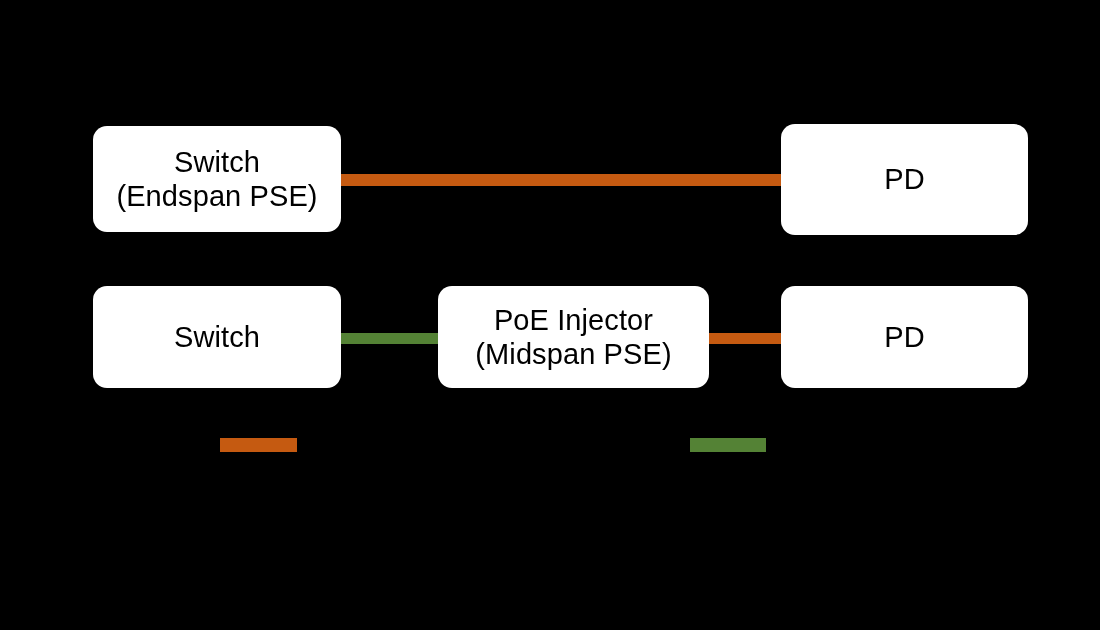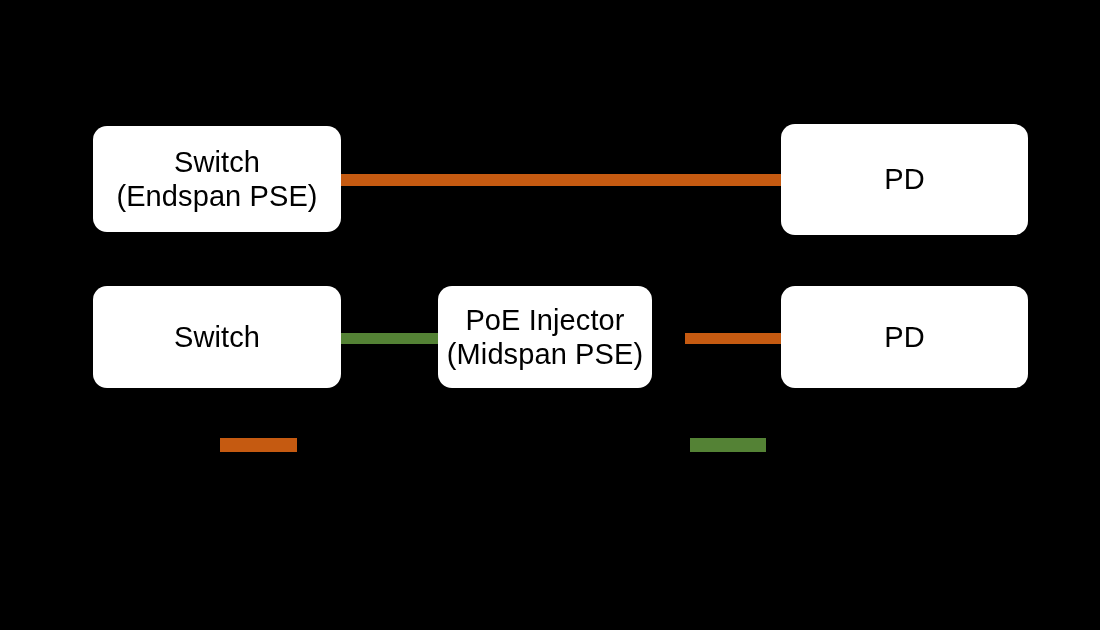--- a/index.html
+++ b/index.html
@@ -72,21 +72,21 @@
   </div>
 
   <div class="link" style="left:341px; top:333px; width:97px; height:11px; background:#548235;"></div>
 
   <div class="link" style="left:685px; top:333px; width:97px; height:11px; background:#C55A11;"></div>
 
   <div class="node" style="left:93px; top:286px; width:248px; height:102px;">
     <span class="node-label">Switch</span>
   </div>
 
-  <div class="node" style="left:438px; top:286px; width:214px; height:102px;">
+  <div class="node" style="left:438px; top:286px; width:271px; height:102px;">
     <span class="node-label">PoE Injector
 (Midspan PSE)</span>
   </div>
 
   <div class="node" style="left:781px; top:286px; width:247px; height:102px;">
     <span class="node-label">PD</span>
   </div>
 
   <div class="legend-swatch" style="left:220px; top:438px; width:77px; height:14px; background:#C55A11;"></div>
   <div class="legend-label" style="left:307px; top:430px;"></div>

